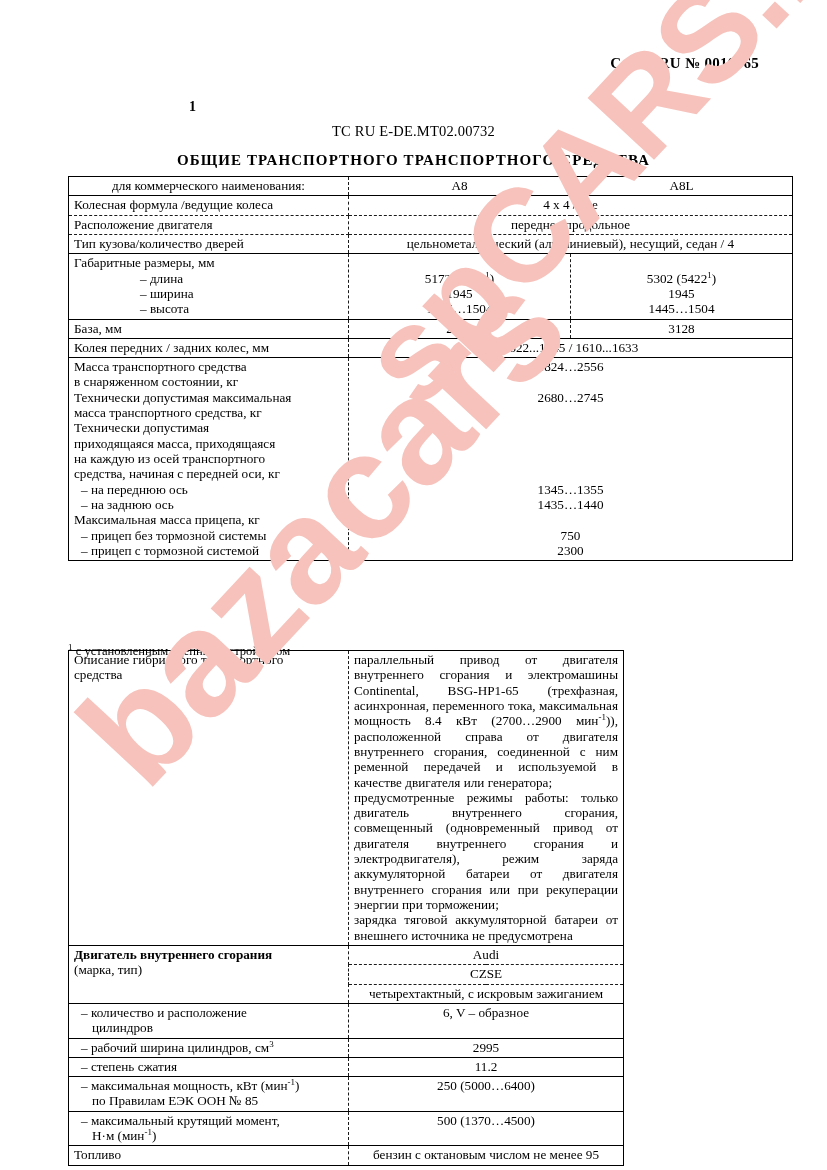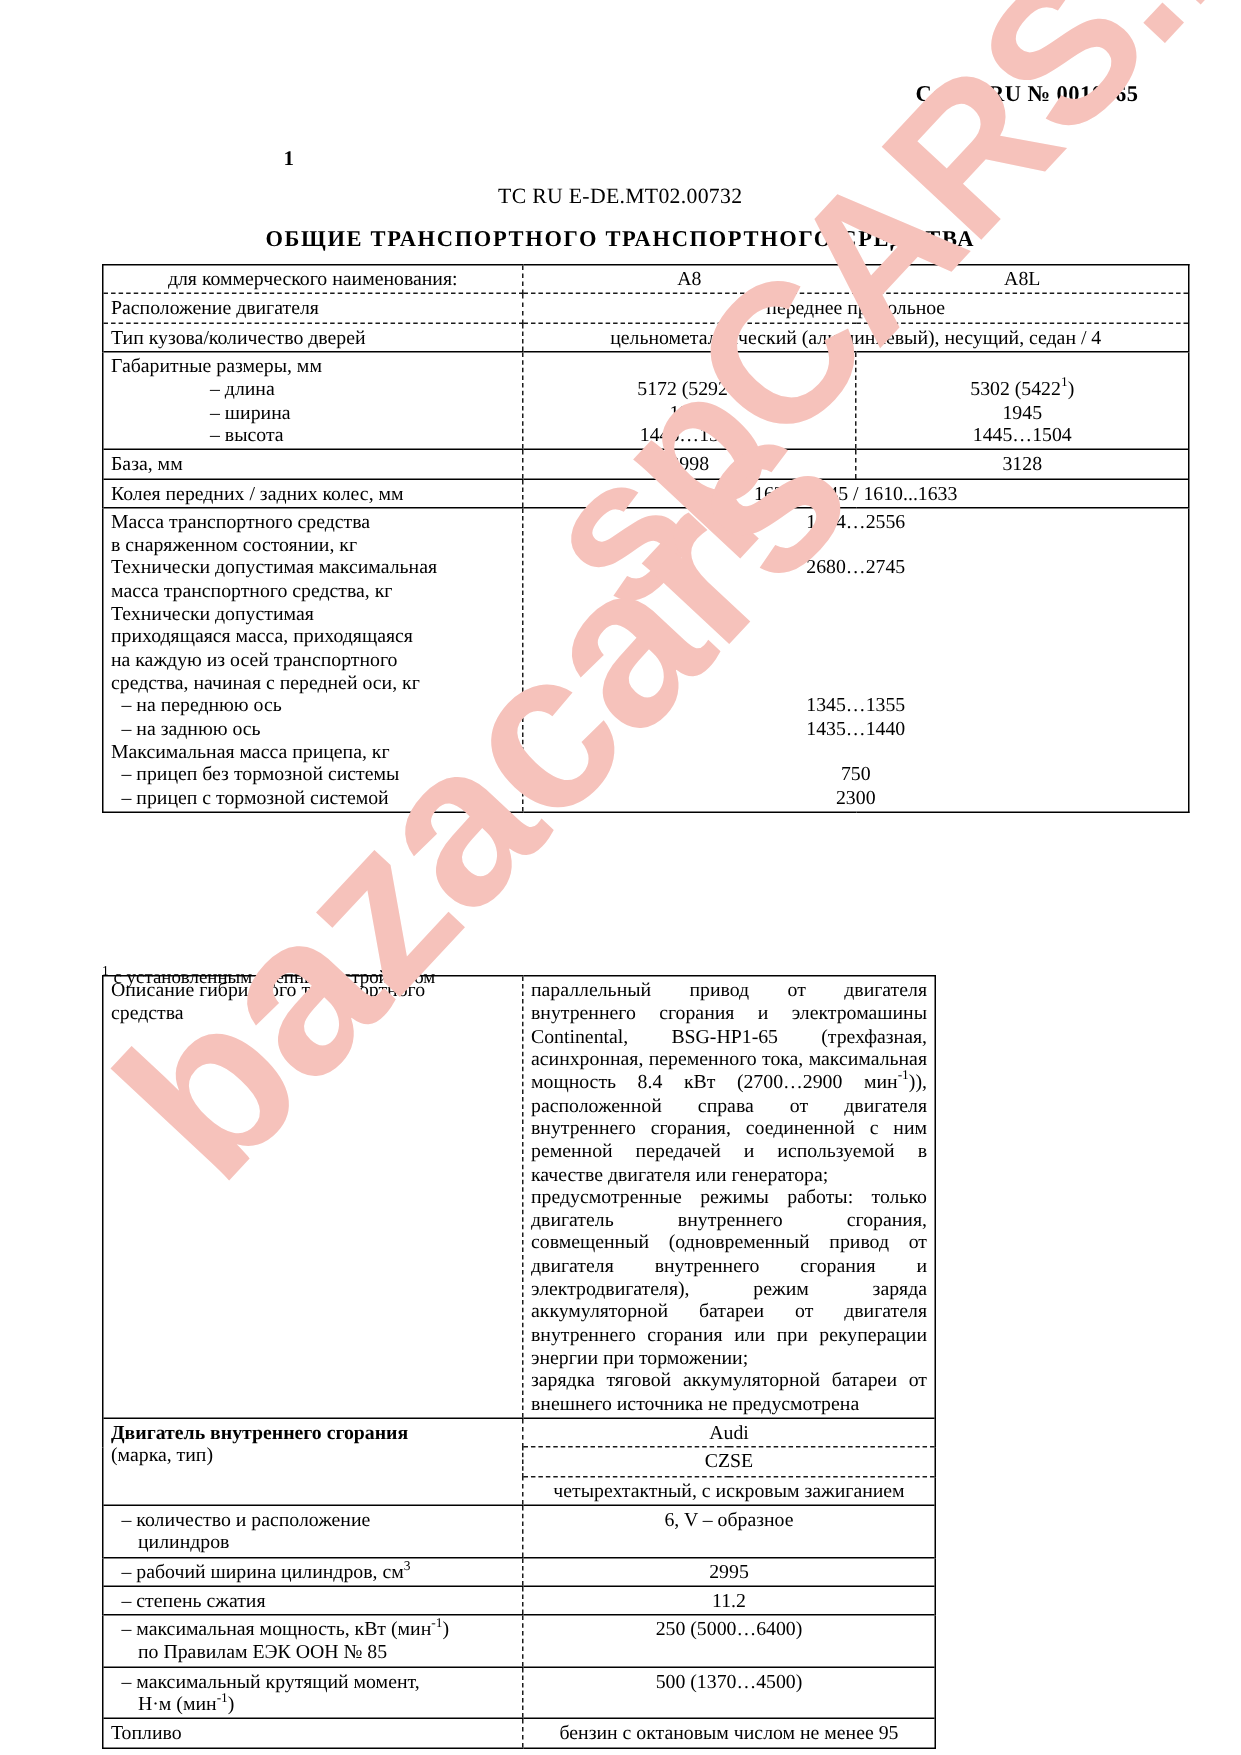--- a/index.html
+++ b/index.html
@@ -182,20 +182,24 @@
     <div class="doc-title">ОБЩИЕ  ТРАНСПОРТНОГО  ТРАНСПОРТНОГО  СРЕДСТВА</div>
 
     <table class="tbl" id="table-general">
       <tbody>
         <tr>
           <td class="lbl center solid-top solid-left">для коммерческого наименования:</td>
           <td class="v1 solid-top">A8</td>
           <td class="v2 solid-top solid-right">A8L</td>
         </tr>
 
+        <tr>
+          <td class="lbl solid-top solid-left">Колесная формула /ведущие колеса</td>
+          <td class="vfull solid-top solid-right" colspan="2">4 х 4 / все</td>
+        </tr>
 
 
         <tr>
           <td class="lbl solid-left">Расположение двигателя</td>
           <td class="vfull solid-right" colspan="2">переднее продольное</td>
         </tr>
 
         <tr>
           <td class="lbl solid-left">Тип кузова/количество дверей</td>
           <td class="vfull solid-right" colspan="2">цельнометаллический (алюминиевый), несущий, седан / 4</td>

